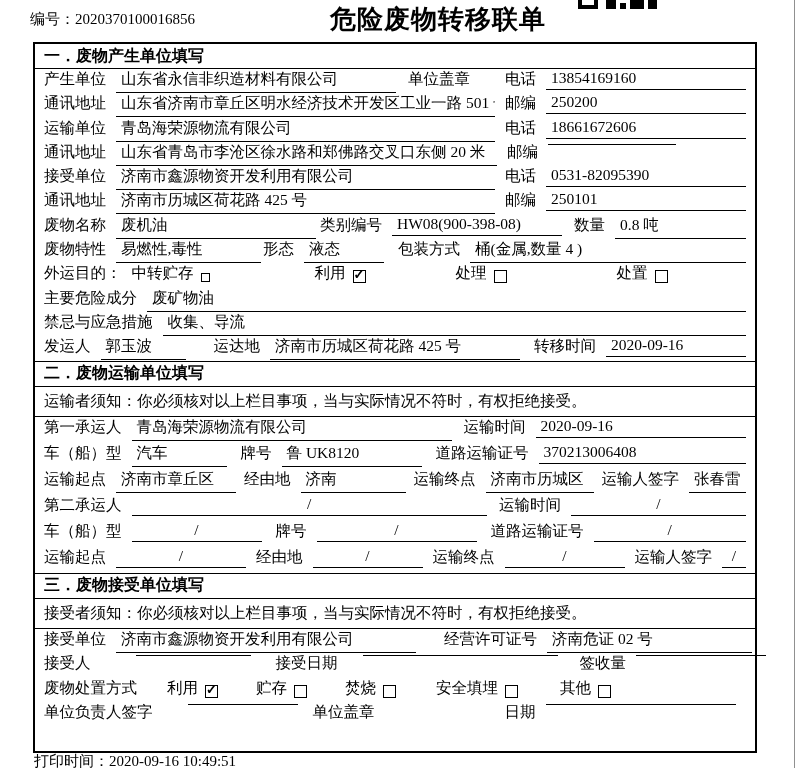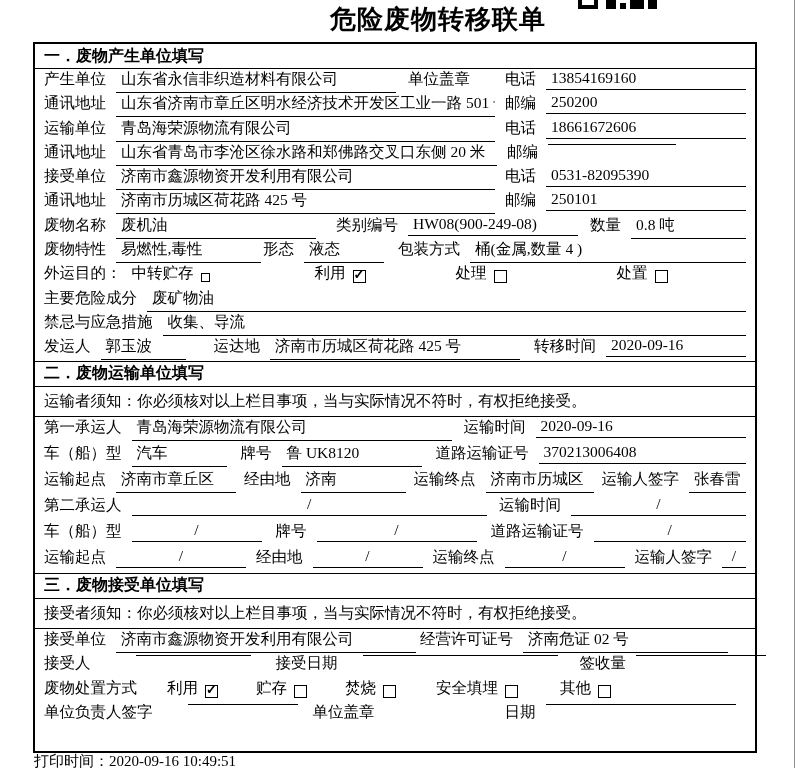--- a/index.html
+++ b/index.html
@@ -42,20 +42,23 @@
   .cb .mark { position:absolute; left:0; right:0; top:-3px; text-align:center;
               font-size:13px; font-weight:bold; line-height:13px; }
   .cb.small { width:9px; height:9px; margin-bottom:2px; }
   .print { position:absolute; left:34px; top:752px; font-size:15px; white-space:nowrap; }
 </style>
 </head>
 <body>
 
 <div class="page">
 
+  <div class="serial">
+    <span>编号：</span><span>2020370100016856</span>
+  </div>
 
   <div class="title">危险废物转移联单</div>
 
   <div class="qr">
     <div class="qb1"></div>
     <div class="qb2"></div>
     <div class="qb3"></div>
     <div class="qb4"></div>
     <div class="qb5"></div>
   </div>
@@ -104,22 +107,22 @@
     <div class="row h1r">
       <span class="lbl">通讯地址</span>
       <span class="val grow">济南市历城区荷花路 425 号</span>
       <span class="lbl" style="margin-left:10px">邮编</span>
       <span class="val" style="width:200px">250101</span>
     </div>
 
     <div class="row h1r">
       <span class="lbl">废物名称</span>
       <span class="val" style="width:200px">废机油</span>
-      <span class="lbl" style="margin-left:20px">类别编号</span>
-      <span class="val" style="width:170px">HW08(900-249-08)</span>
+      <span class="lbl" style="margin-left:4px">类别编号</span>
+      <span class="val" style="width:170px">HW08(900-398-08)</span>
       <span class="lbl" style="margin-left:12px">数量</span>
       <span class="val grow">0.8 吨</span>
     </div>
 
     <div class="row h1r">
       <span class="lbl">废物特性</span>
       <span class="val" style="width:145px">易燃性,毒性</span>
       <span class="lbl" style="margin-left:2px">形态</span>
       <span class="val" style="width:80px">液态</span>
       <span class="lbl" style="margin-left:14px">包装方式</span>
@@ -230,21 +233,21 @@
       <span class="lbl" style="margin-left:10px">运输人签字</span>
       <span class="val grow c">/</span>
     </div>
 
     <div class="sec-h mid">三．废物接受单位填写</div>
     <div class="notice">接受者须知：你必须核对以上栏目事项，当与实际情况不符时，有权拒绝接受。</div>
 
     <div class="row h3r">
       <span class="lbl">接受单位</span>
       <span class="val" style="width:300px">济南市鑫源物资开发利用有限公司</span>
-      <span class="lbl" style="margin-left:4px">经营许可证号</span>
+      <span class="lbl" style="margin-left:28px">经营许可证号</span>
       <span class="val" style="width:205px">济南危证 02 号</span>
     </div>
 
     <div class="row h3r">
       <span class="lbl">接受人</span>
       <span class="val" style="width:115px;margin-left:35px"></span>
       <span class="lbl" style="margin-left:25px">接受日期</span>
       <span class="val" style="width:195px;margin-left:15px"></span>
       <span class="lbl" style="margin-left:22px">签收量</span>
       <span class="val" style="width:130px"></span>

